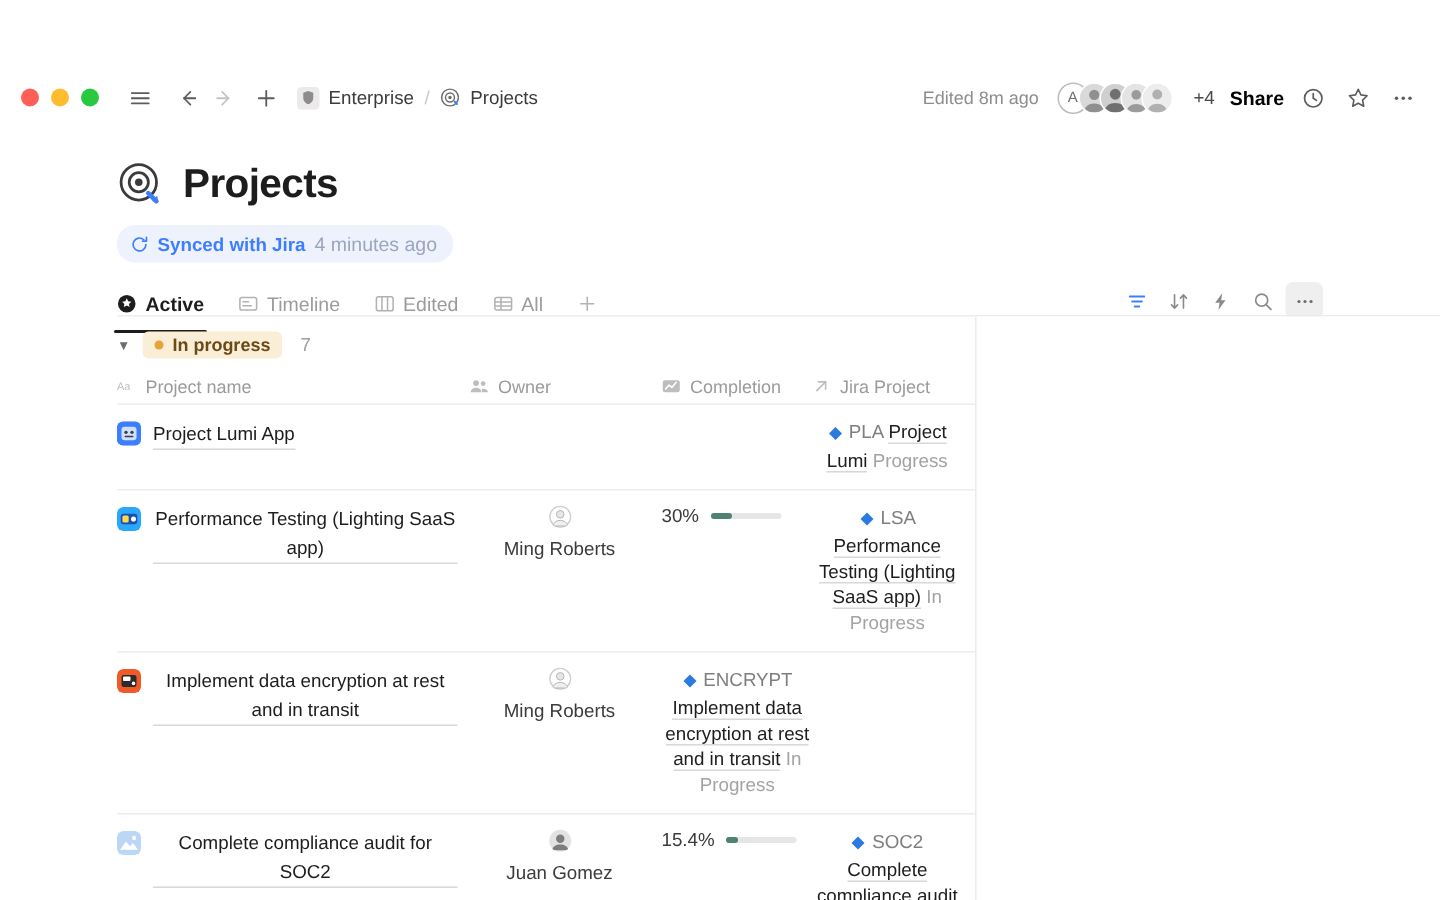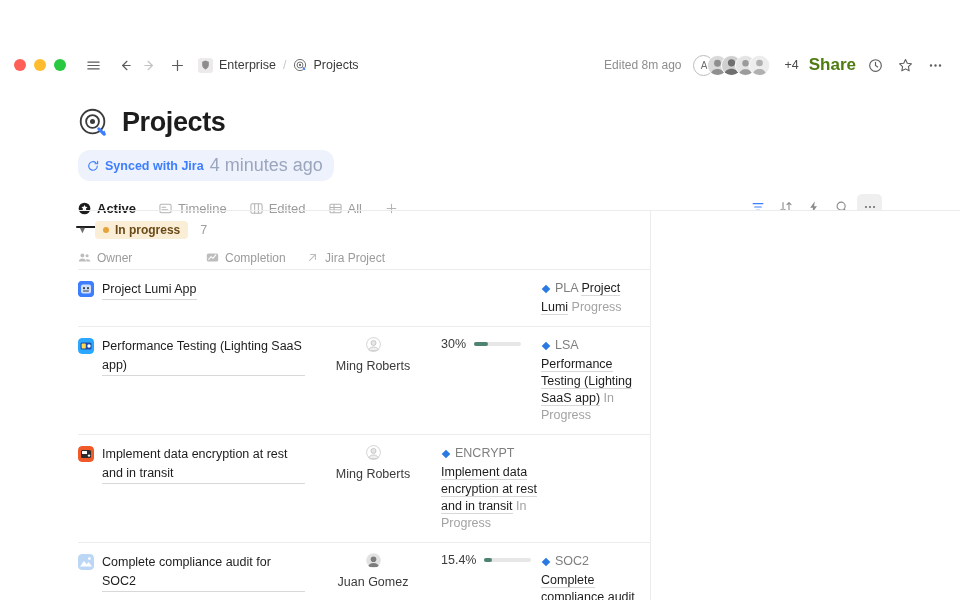--- a/index.html
+++ b/index.html
@@ -55,37 +55,37 @@
     border: 1.4px solid #fff; margin-left: -7px;
     background: #e3e3e3; overflow: hidden; position: relative; flex: none;
   }
   .av:first-child { margin-left: 0; }
   .av.letter {
     background: #fff; border: 1.3px solid #bcbcbc; color: #6f6f6f;
     font-size: 10px; display: flex; align-items: center; justify-content: center;
   }
   .av-face { position: absolute; inset: 0; }
   .plus4 { font-size: 12.5px; color: #4a4a4a; margin-left: 6px; }
-  .share { font-size: 17px; color: #4d7c0f; font-weight: 600; margin-left: 2px; }
+  .share { font-size: 13px; color: #000000; font-weight: 600; margin-left: 2px; }
 
   
   .page { position: absolute; top: 36px; left: 0; width: 960px; height: 564px; }
   .hdr { padding: 24px 0 0 78px; }
   .title-row { display: flex; align-items: center; gap: 13px; }
   .title-icon { width: 31px; height: 31px; position: relative; }
   .page-title { font-size: 27px; font-weight: 700; color: #1d1d1d; letter-spacing: -0.4px; }
 
   .sync-chip {
     display: inline-flex; align-items: center; gap: 6px;
     background: #eef2fd; border-radius: 12px;
     padding: 5px 11px 5px 9px; margin-top: 12px;
   }
   .sync-chip .s-ico { display: inline-flex; color: #3d7eff; }
   .sync-chip .s-main { font-size: 12.5px; font-weight: 600; color: #3d7eff; }
-  .sync-chip .s-time { font-size: 18px; color: #9aa6bd; }
+  .sync-chip .s-time { font-size: 13px; color: #9aa6bd; }
 
   
   .tabs-row {
     margin-top: 13px; height: 29px; display: flex; align-items: center;
     position: relative;
   }
   .tab {
     display: inline-flex; align-items: center; gap: 6px;
     height: 29px; padding: 0 10px 0 0; margin-right: 13px;
     font-size: 13px; color: #9b9b9b; position: relative;
@@ -144,21 +144,21 @@
     font-size: 12px; color: #9b9b9b; height: 24px;
     padding-right: 8px;
   }
   .th .h-ico { display: inline-flex; color: #bdbdbd; }
   .c-name { width: 235px; flex: none; }
   .c-owner { width: 128px; flex: none; }
   .c-comp { width: 100px; flex: none; }
   .c-jira { width: 109px; flex: none; }
 
   .t-row { display: flex; border-bottom: 1px solid #ececec; min-height: 40px; }
-  .td { padding: 10px 8px 10px 0; overflow: hidden; }
+  .td { padding: 10px 8px 10px 0; overflow: hidden; text-align: center; }
 
   .p-cell { display: flex; gap: 8px; align-items: flex-start; }
   .p-icon { width: 16px; height: 16px; border-radius: 4px; flex: none; margin-top: 1px; position: relative; overflow: hidden; }
   .p-name {
     font-size: 12.5px; color: #1d1d1d; line-height: 19px;
     border-bottom: 1px solid #d8d8d8; display: inline;
     box-decoration-break: clone; -webkit-box-decoration-break: clone;
   }
 
   .o-cell { display: flex; gap: 7px; align-items: center; flex-direction: column; }
@@ -469,20 +469,28 @@
       <span class="caret">▼</span>
       <span class="chip-inprogress">
         <span class="chip-dot"></span>
         <span>In progress</span>
       </span>
       <span class="group-count">7</span>
     </div>
 
     <div class="table-wrap">
       <div class="t-head">
+        <div class="th c-name">
+          <span class="h-ico">
+            <svg width="13" height="11" viewBox="0 0 16 12">
+                <text x="0" y="9.4" font-family="Liberation Sans, sans-serif" font-size="9" fill="currentColor">Aa</text>
+              </svg>
+          </span>
+          <span>Project name</span>
+        </div>
         <div class="th c-owner">
           <span class="h-ico">
             <svg width="13" height="13" viewBox="0 0 16 14">
                 <g fill="currentColor">
                   <circle cx="5.4" cy="4.4" r="2.4"></circle>
                   <circle cx="11.2" cy="4.8" r="1.9"></circle>
                   <path d="M.9 12c.3-2.4 2.2-3.7 4.5-3.7s4.2 1.3 4.5 3.7z"></path>
                   <path d="M10.4 12h4.8c-.2-2-1.7-3-3.7-3-.6 0-1.1.1-1.6.3.3.6.4 1.3.5 2.7z"></path>
                 </g>
               </svg>

